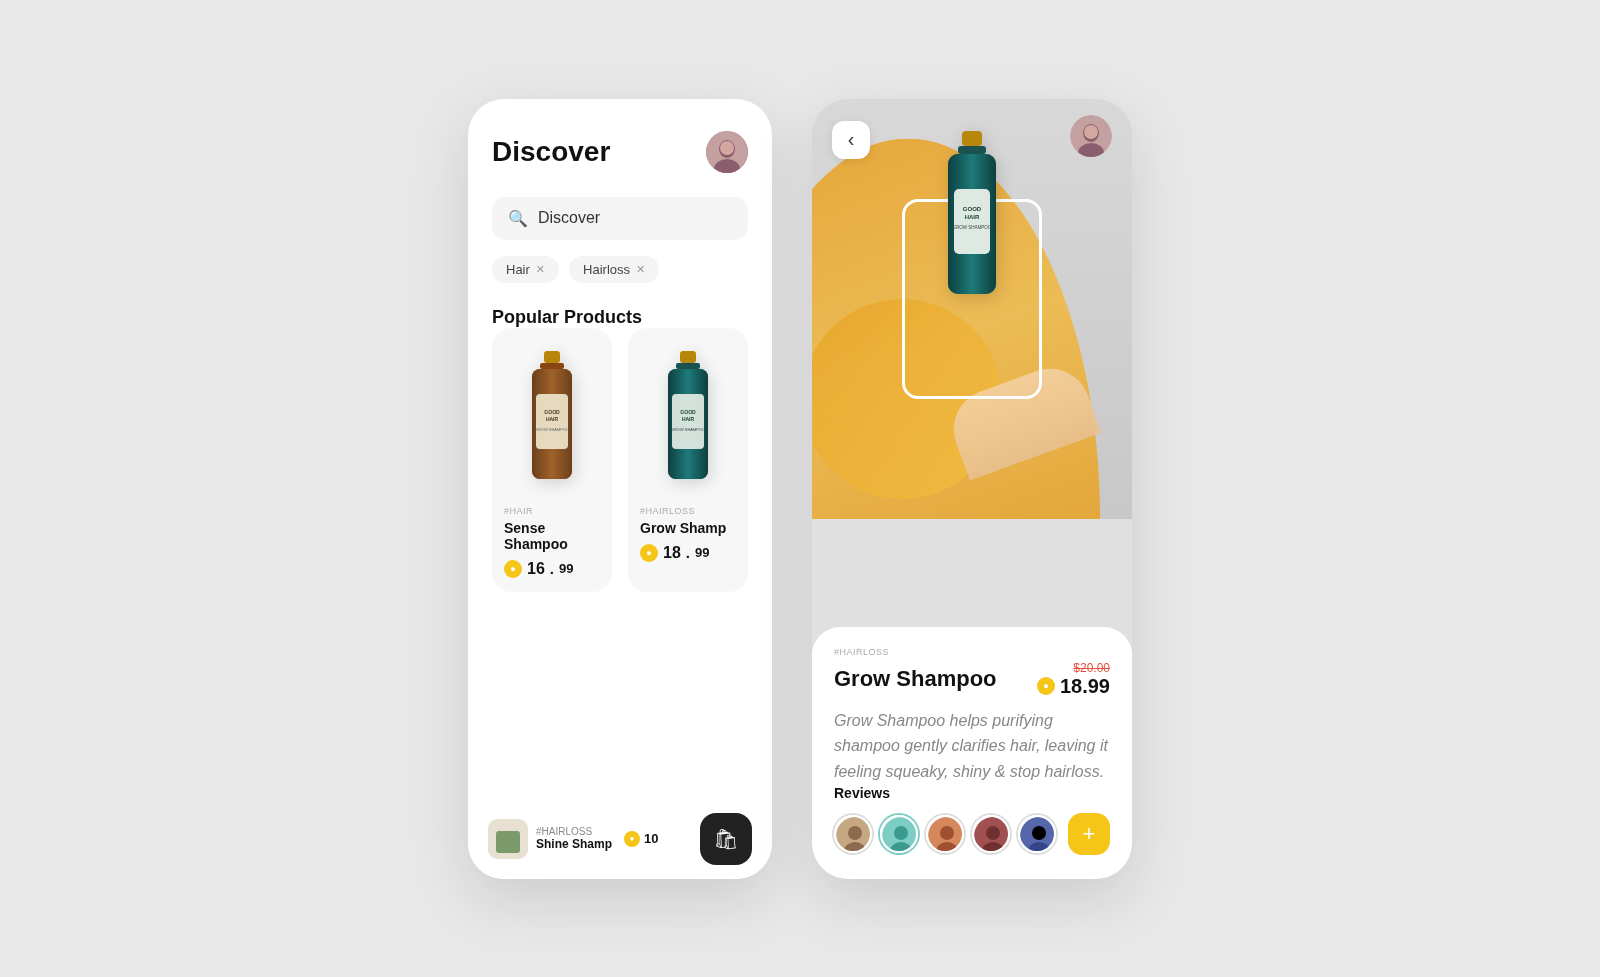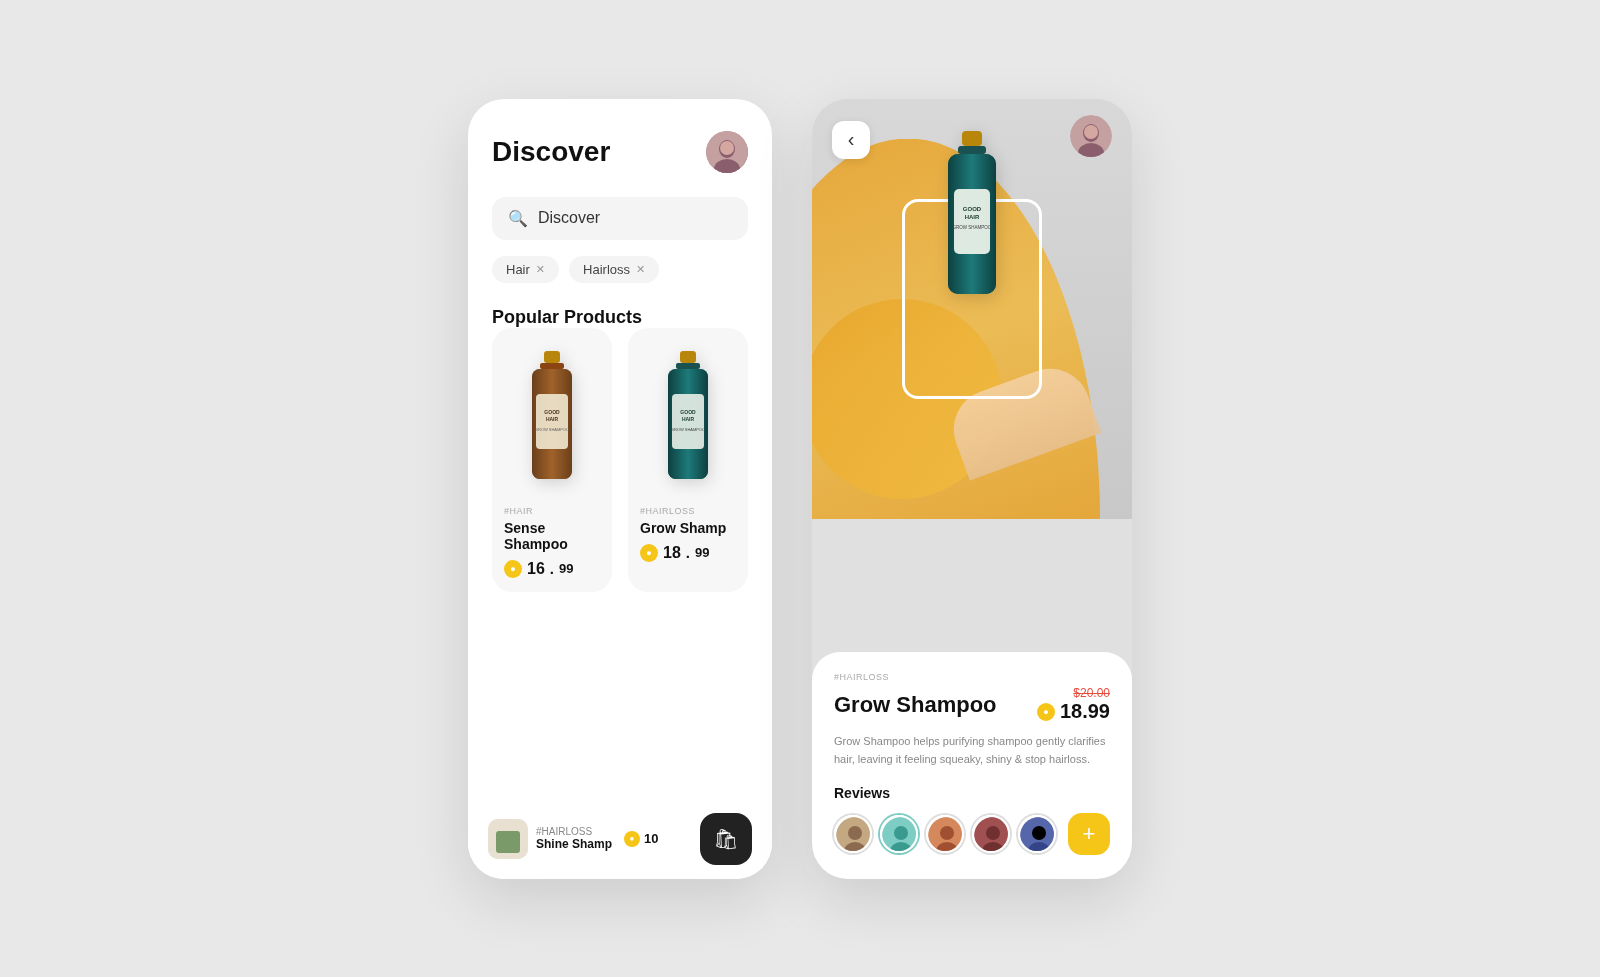--- a/index.html
+++ b/index.html
@@ -289,24 +289,25 @@
     }
     .current-price {
       display: flex;
       align-items: center;
       gap: 5px;
       font-size: 20px;
       font-weight: 700;
       color: #111;
     }
     .detail-desc {
-      font-size: 11px;
+      font-size: 16px;
       color: #888;
       line-height: 1.6;
-      margin-bottom: 16px;
+      margin-bottom: 0;
+      font-style: italic;
     }
     .reviews-title {
       font-size: 14px;
       font-weight: 700;
       color: #111;
       margin-bottom: 12px;
     }
     .reviews-row {
       display: flex;
       align-items: center;

